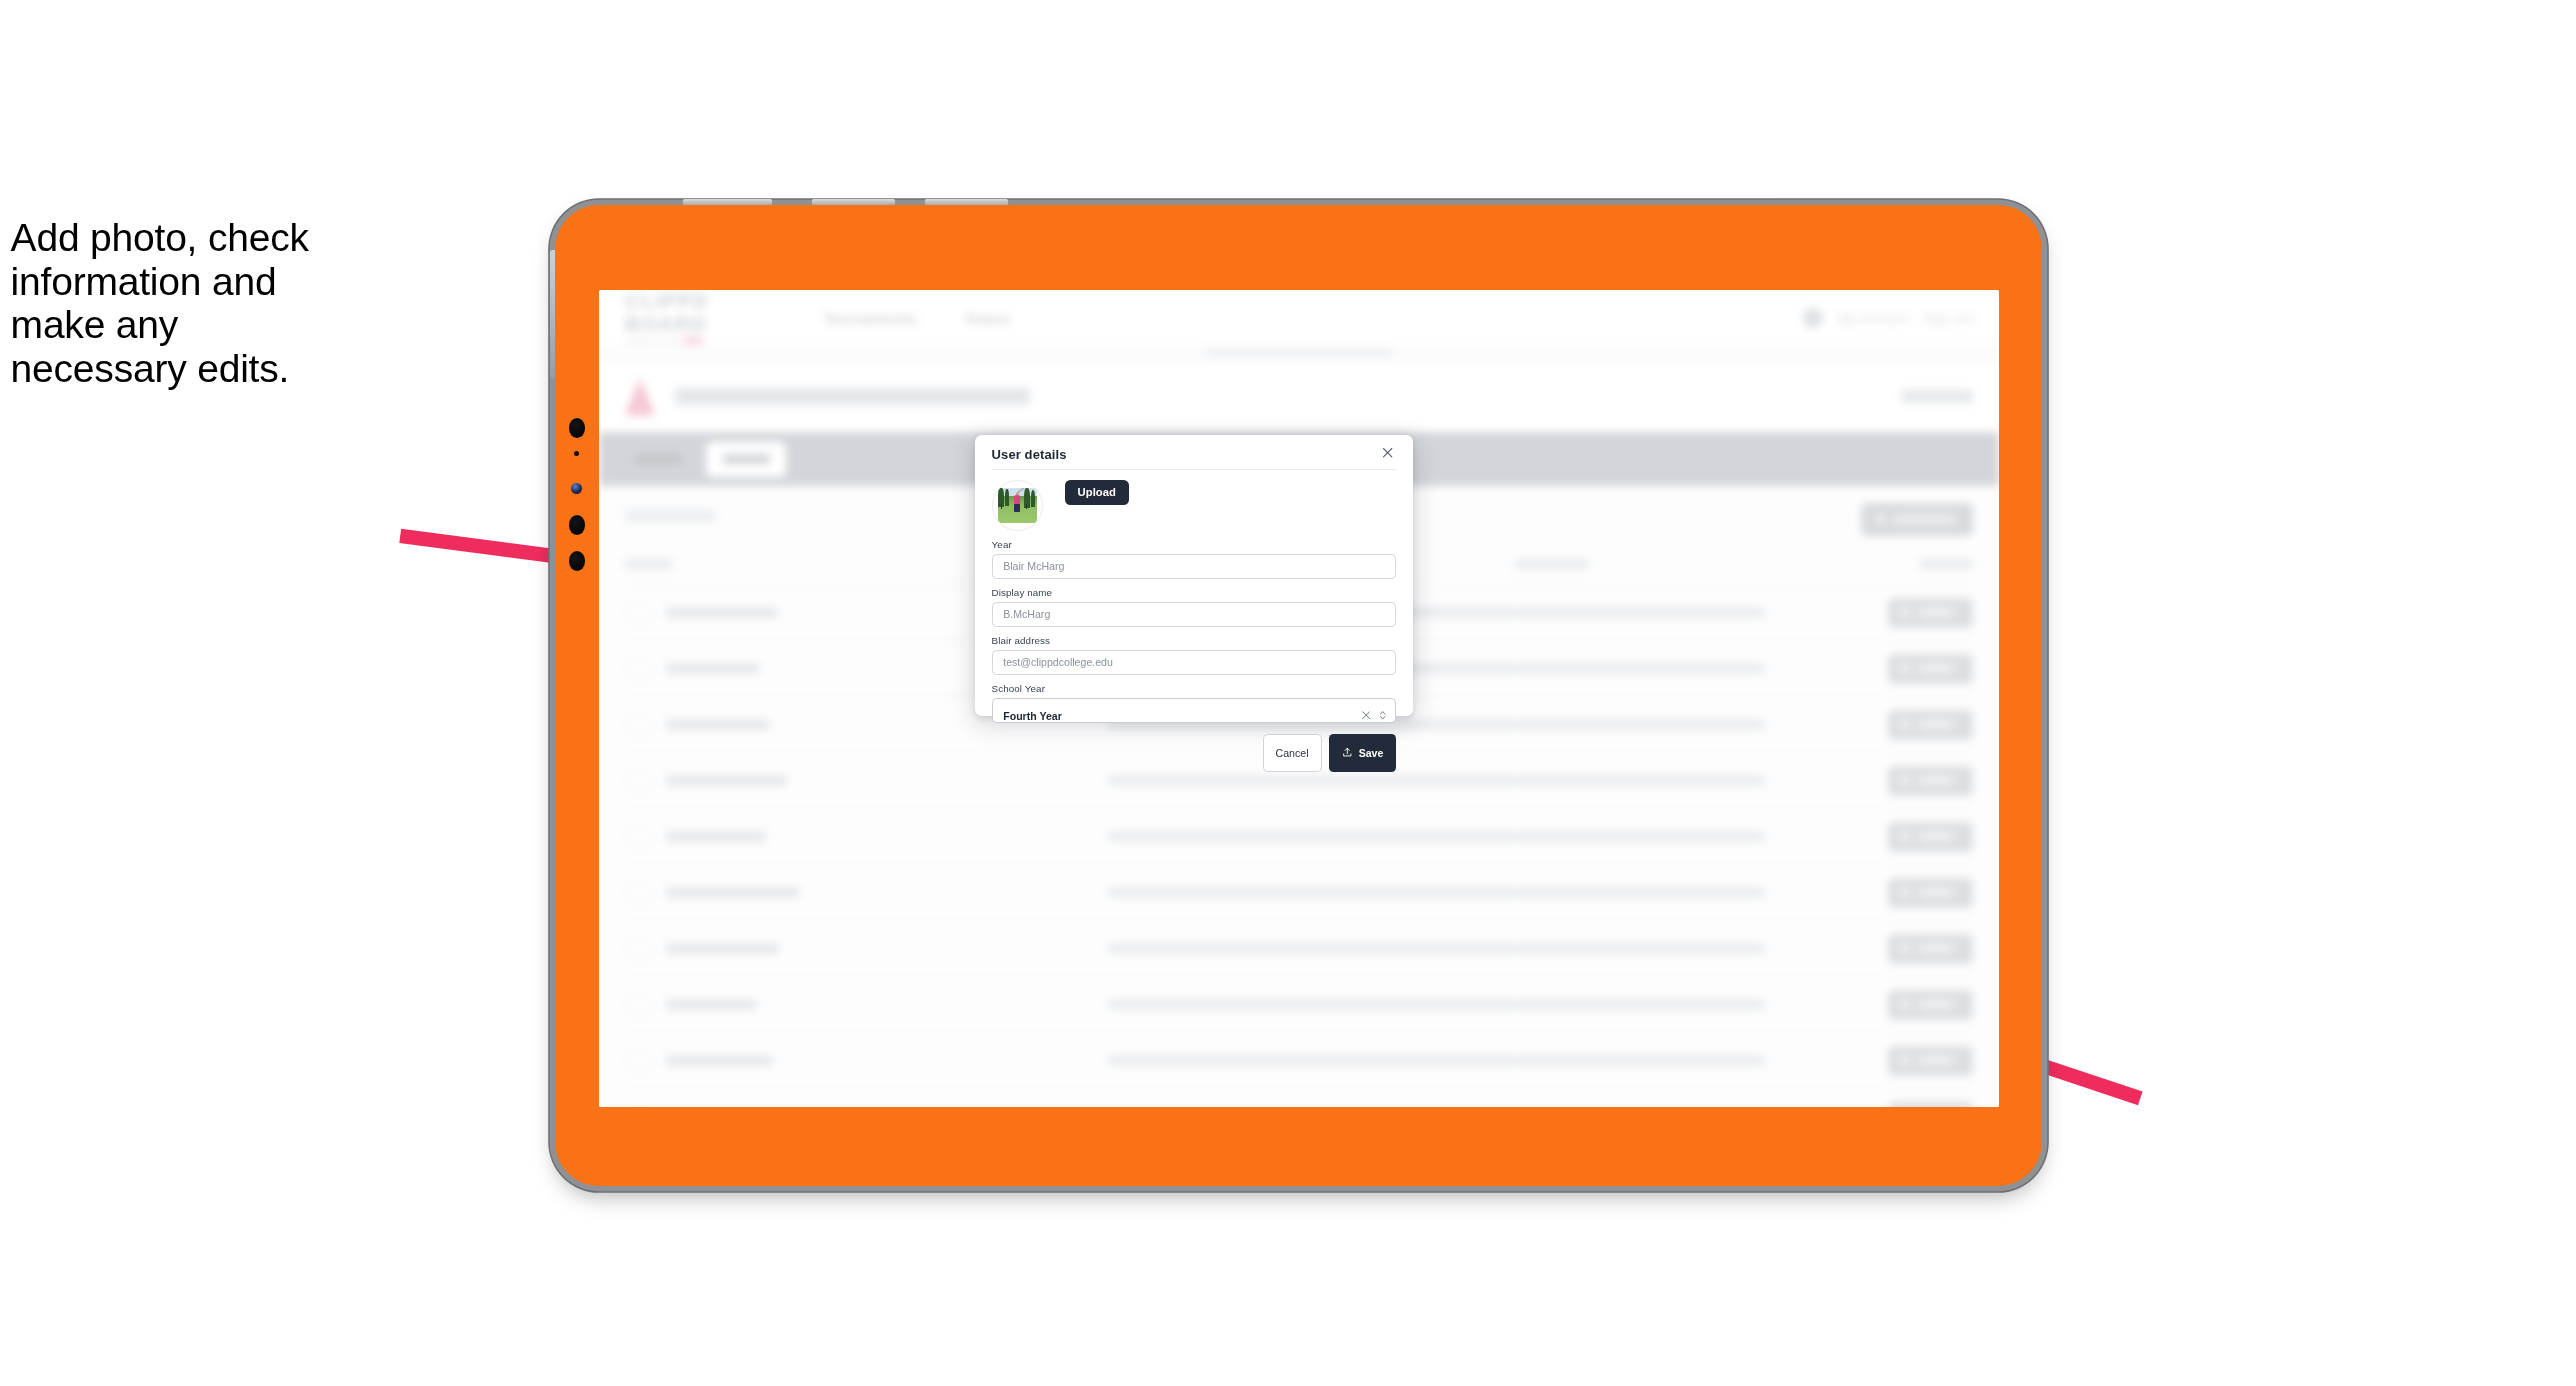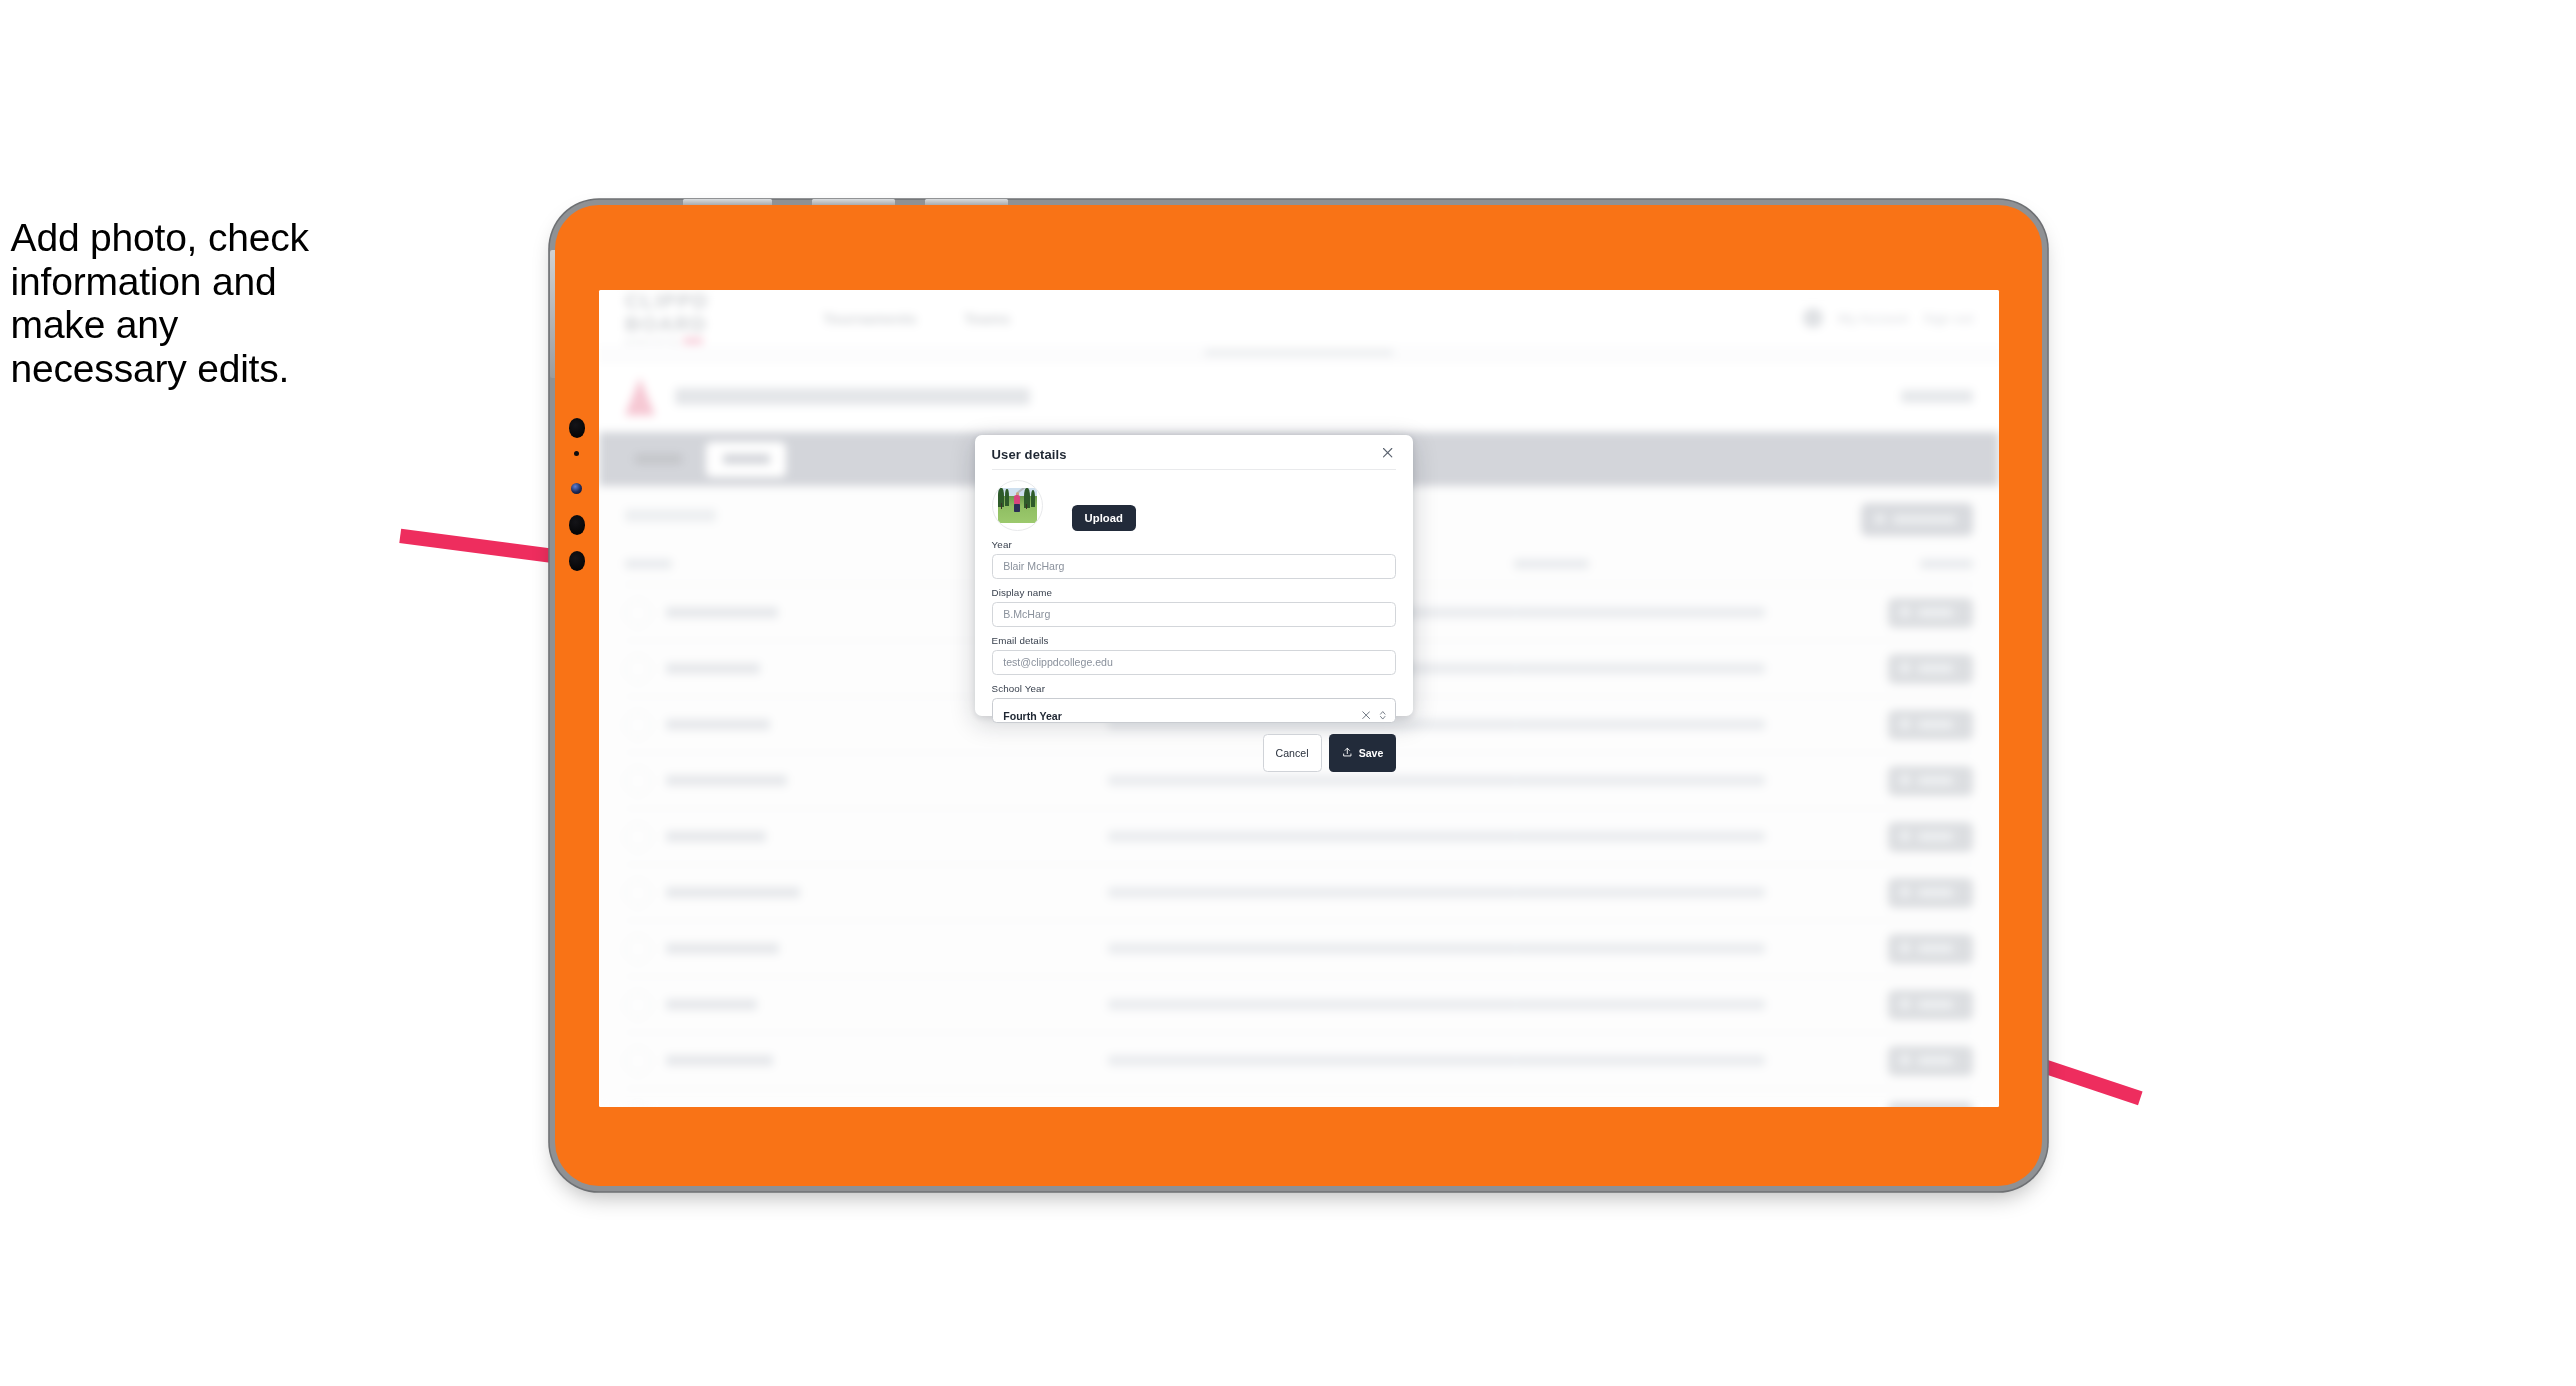--- a/index.html
+++ b/index.html
@@ -140,21 +140,21 @@
   }
   .modal-head {
     display:flex; align-items:flex-start; justify-content:space-between;
     padding-bottom:6.8px; border-bottom:0.8px solid #e9eaec;
   }
   .modal-title { font-size:13px; font-weight:700; color:#1f2733; letter-spacing:0.1px; }
   .close-x {
     width:16.6px; height:16.6px; display:flex; align-items:center; justify-content:center;
     color:#5c6470; font-size:16px; line-height:1; cursor:pointer; margin-top:-2.3px;
   }
-  .avatar-row { display:flex; align-items:flex-end; gap:29px; margin-top:9.8px; }
+  .avatar-row { display:flex; align-items:flex-start; gap:22px; margin-top:9.8px; }
   .avatar {
     width:51px; height:51px; border-radius:50%;
     border:1.1px solid #e8e9eb; display:flex; align-items:center; justify-content:center;
     overflow:hidden;
   }
   .avatar .photo {
     width:39px; height:35px; border-radius:0.8px; overflow:hidden; position:relative;
     background: linear-gradient(#cfe0ef 0%, #cfe0ef 24%, #6d9b4e 24%, #8fbe62 52%, #9cc96d 100%);
   }
   .avatar .photo .tree { position:absolute; background:#2e5a2a; }
@@ -451,21 +451,21 @@
           <div class="field-label">Year</div>
           <div class="field-input">Blair McHarg</div>
         </div>
 
         <div class="field">
           <div class="field-label">Display name</div>
           <div class="field-input">B.McHarg</div>
         </div>
 
         <div class="field">
-          <div class="field-label">Email details</div>
+          <div class="field-label">Blair address</div>
           <div class="field-input">test@clippdcollege.edu</div>
         </div>
 
         <div class="field">
           <div class="field-label">School Year</div>
           <div class="select-input">
             <span class="val">Fourth Year</span>
             <span class="sel-ic">
               <svg width="8.3" height="8.3" viewBox="0 0 11 11" aria-hidden="true">
                 <path d="M1,1 L10,10 M10,1 L1,10" stroke="#6b737e" stroke-width="1.3" fill="none" stroke-linecap="round"></path>

